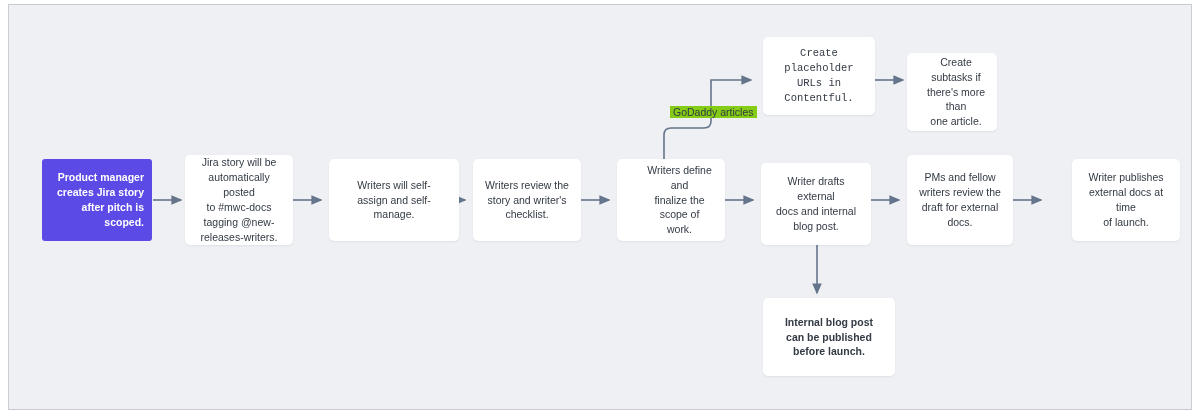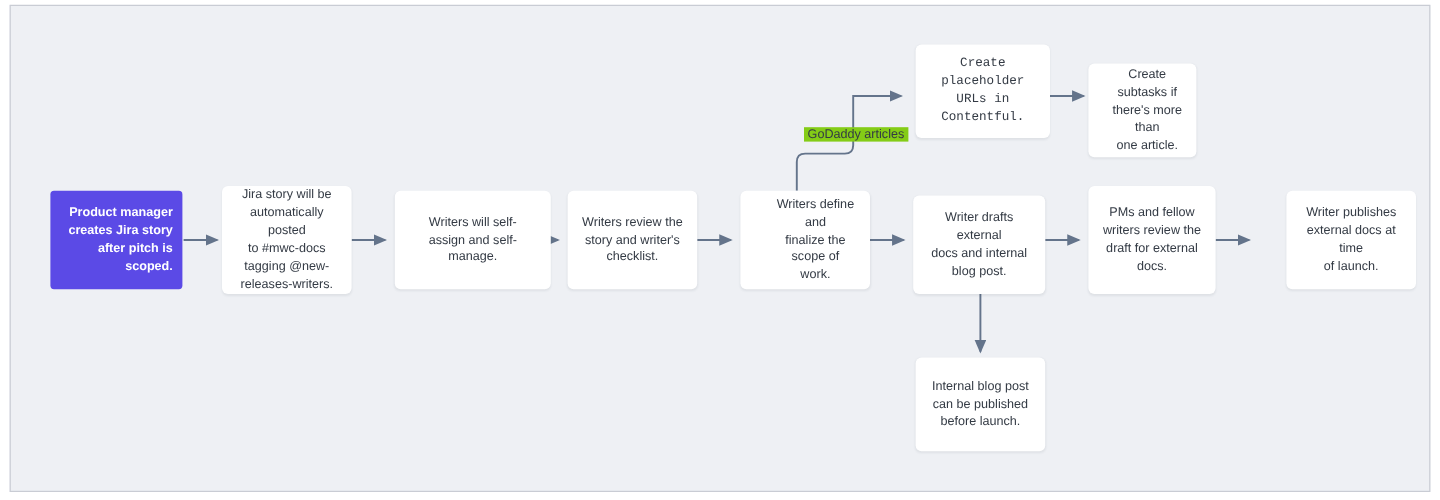--- a/index.html
+++ b/index.html
@@ -166,21 +166,21 @@
     <span class="node-text">Create placeholder
 URLs in Contentful.</span>
   </div>
 
   <div class="node plain" style="left:898px; top:48px; width:90px; height:78px;padding-left:16px;">
     <span class="node-text">Create subtasks if
 there's more than
 one article.</span>
   </div>
 
-  <div class="node plain" style="left:754px; top:293px; width:108px; height:78px;">
+  <div class="node plain" style="left:754px; top:293px; width:132px; height:78px;font-weight:bold;">
     <span class="node-text">Internal blog post
 can be published
 before launch.</span>
   </div>
 
   <div class="edge-label" style="left:661px; top:101px;">GoDaddy articles</div>
 
 </div>
 
 </body></html>

